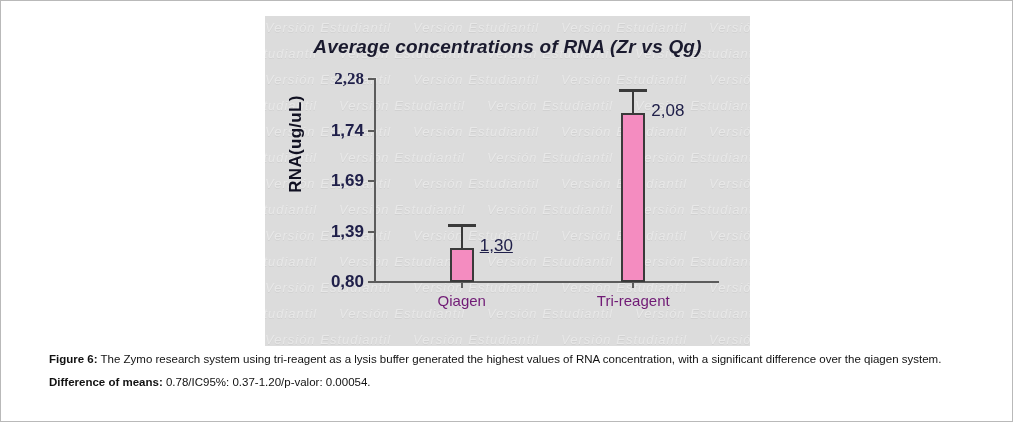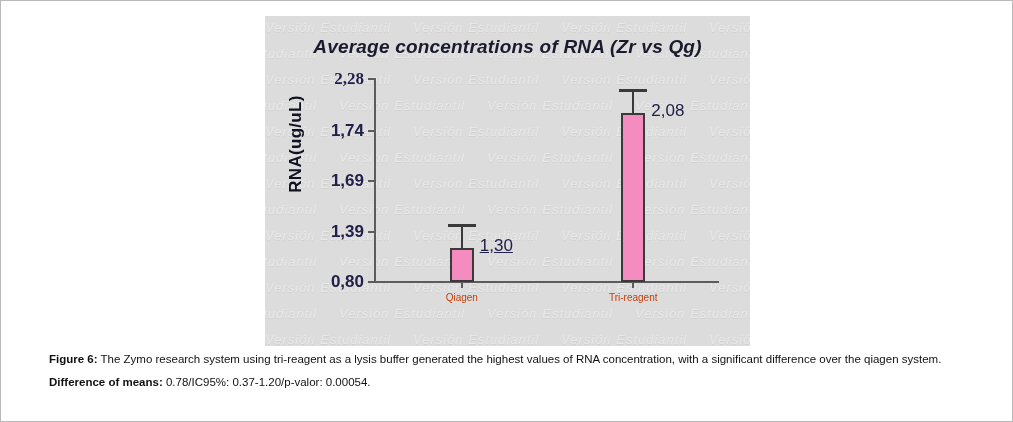--- a/index.html
+++ b/index.html
@@ -106,22 +106,22 @@
     position: absolute;
     top: 265px;
     width: 2px;
     height: 7px;
     background: #5c5c5c;
   }
   .x-tick-label {
     position: absolute;
     top: 276px;
     transform: translateX(-50%);
-    font-size: 10px;
-    color: #c2410c;
+    font-size: 15px;
+    color: #701a75;
     white-space: nowrap;
   }
 
   #y-axis-title {
     position: absolute;
     left: -44px;
     top: 118px;
     width: 150px;
     text-align: center;
     transform: rotate(-90deg);

